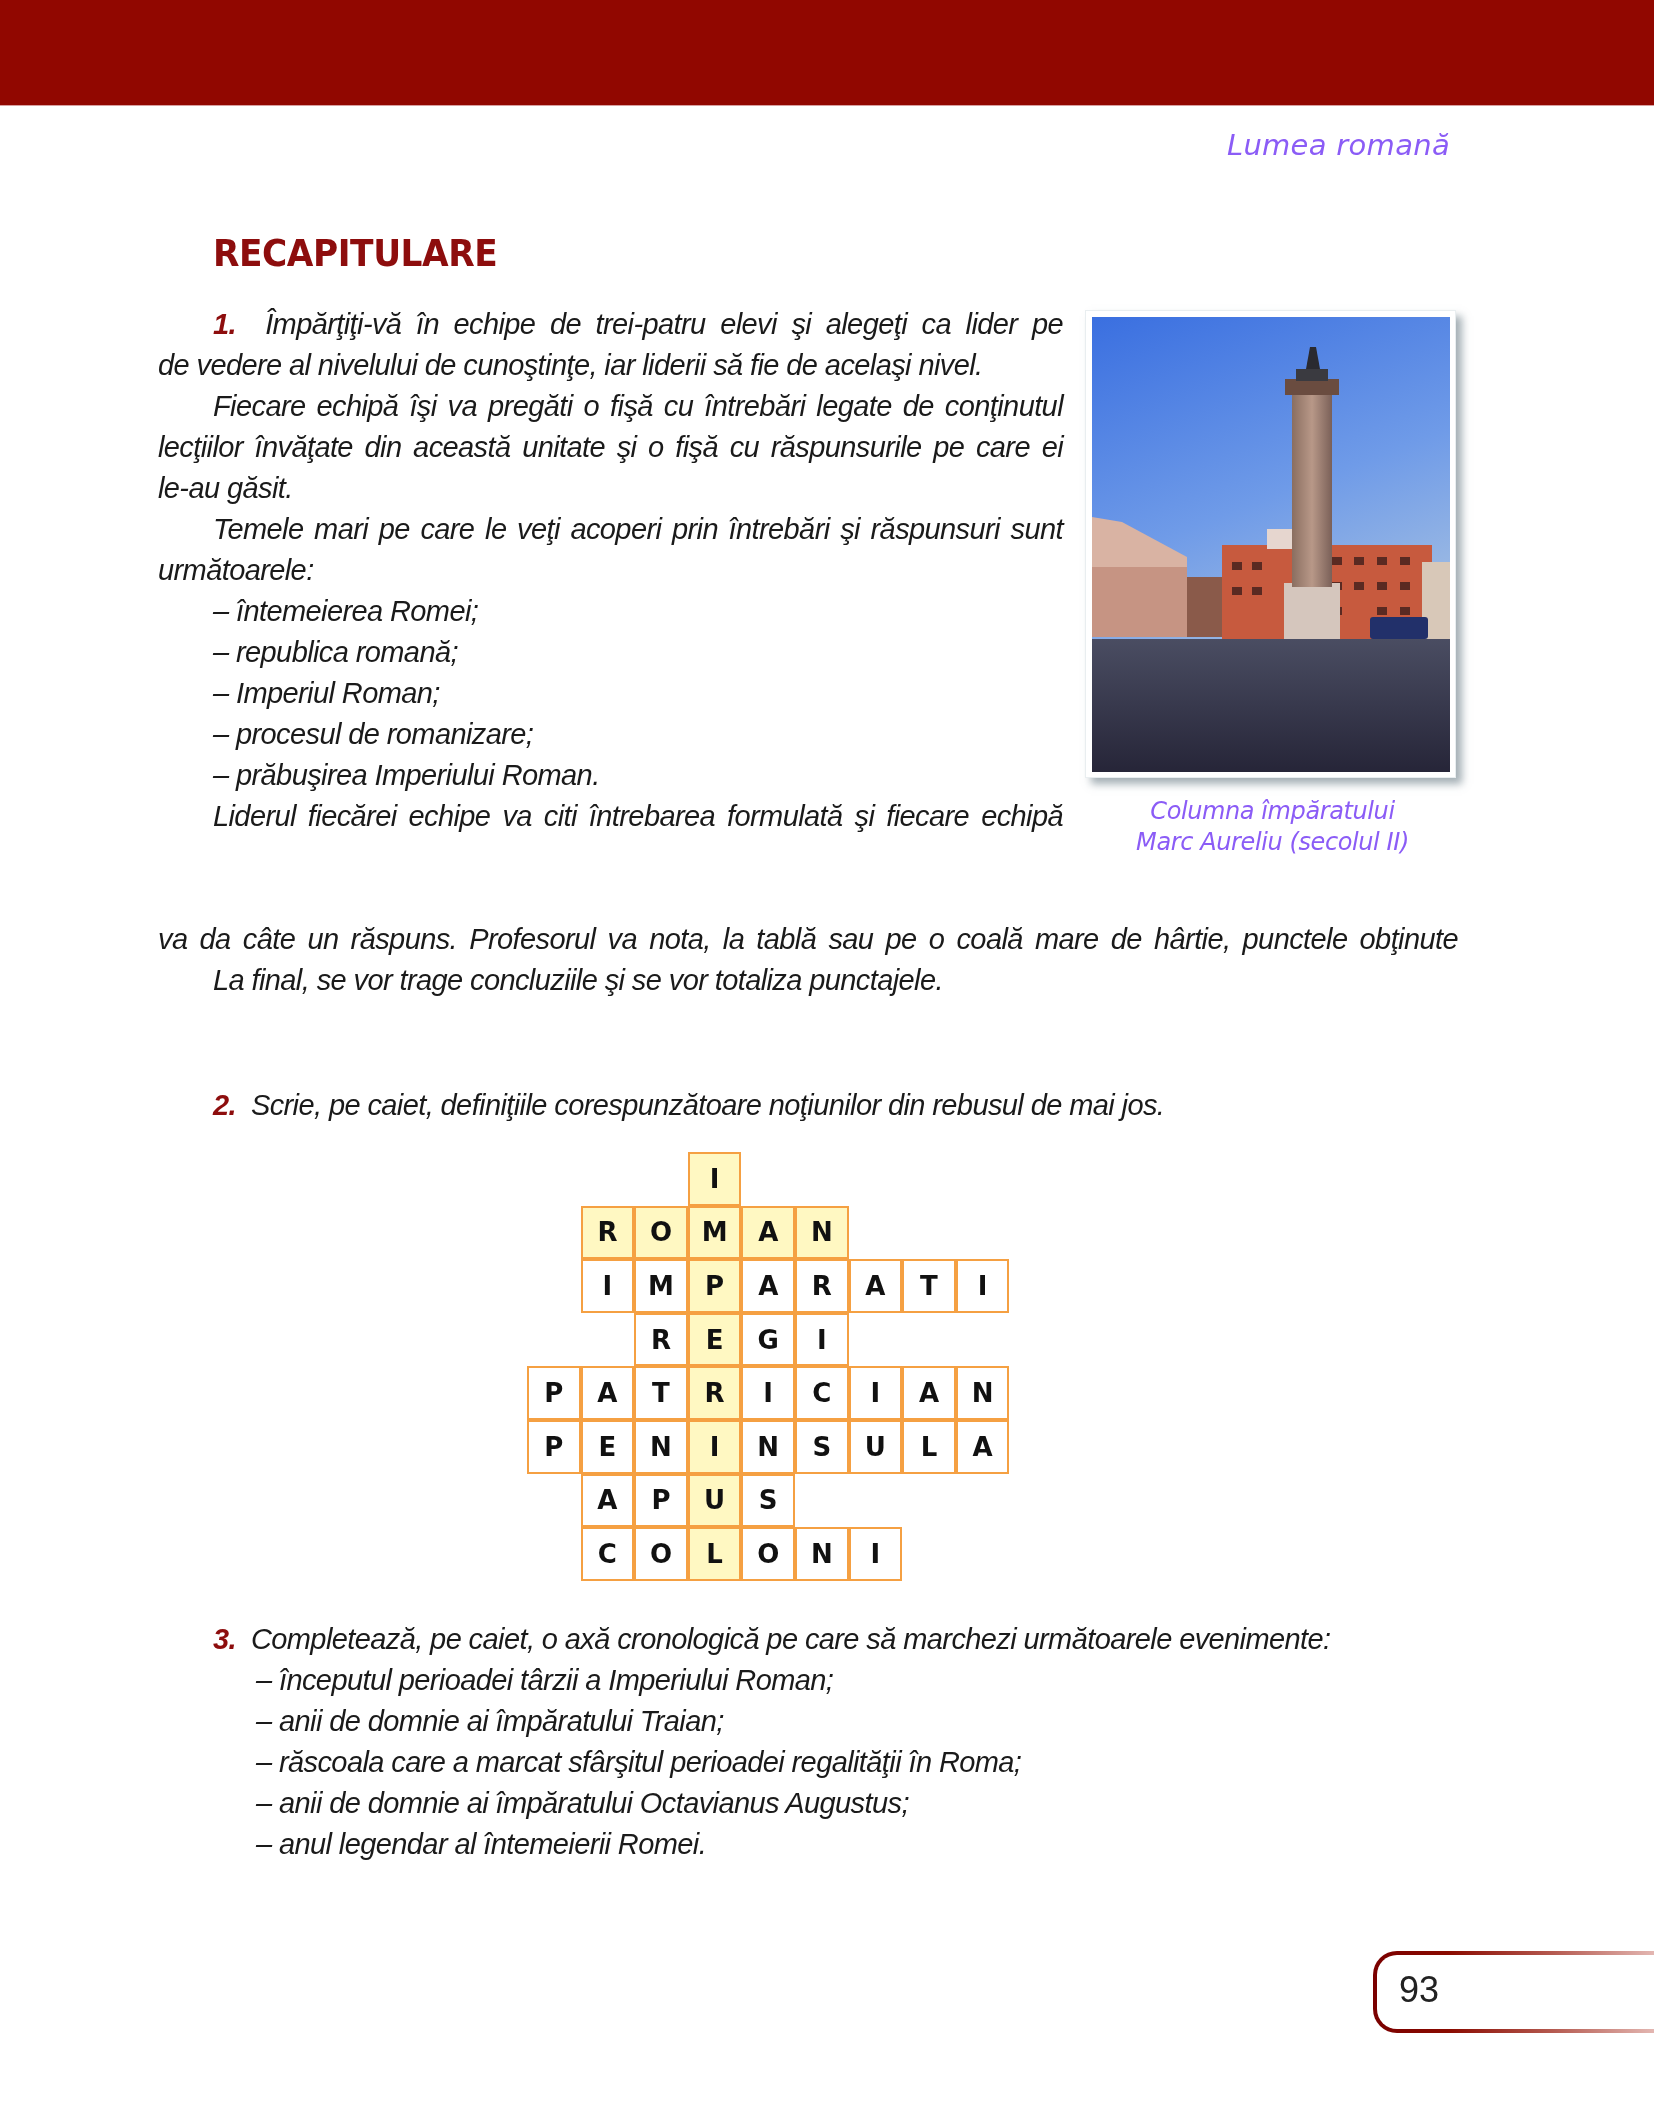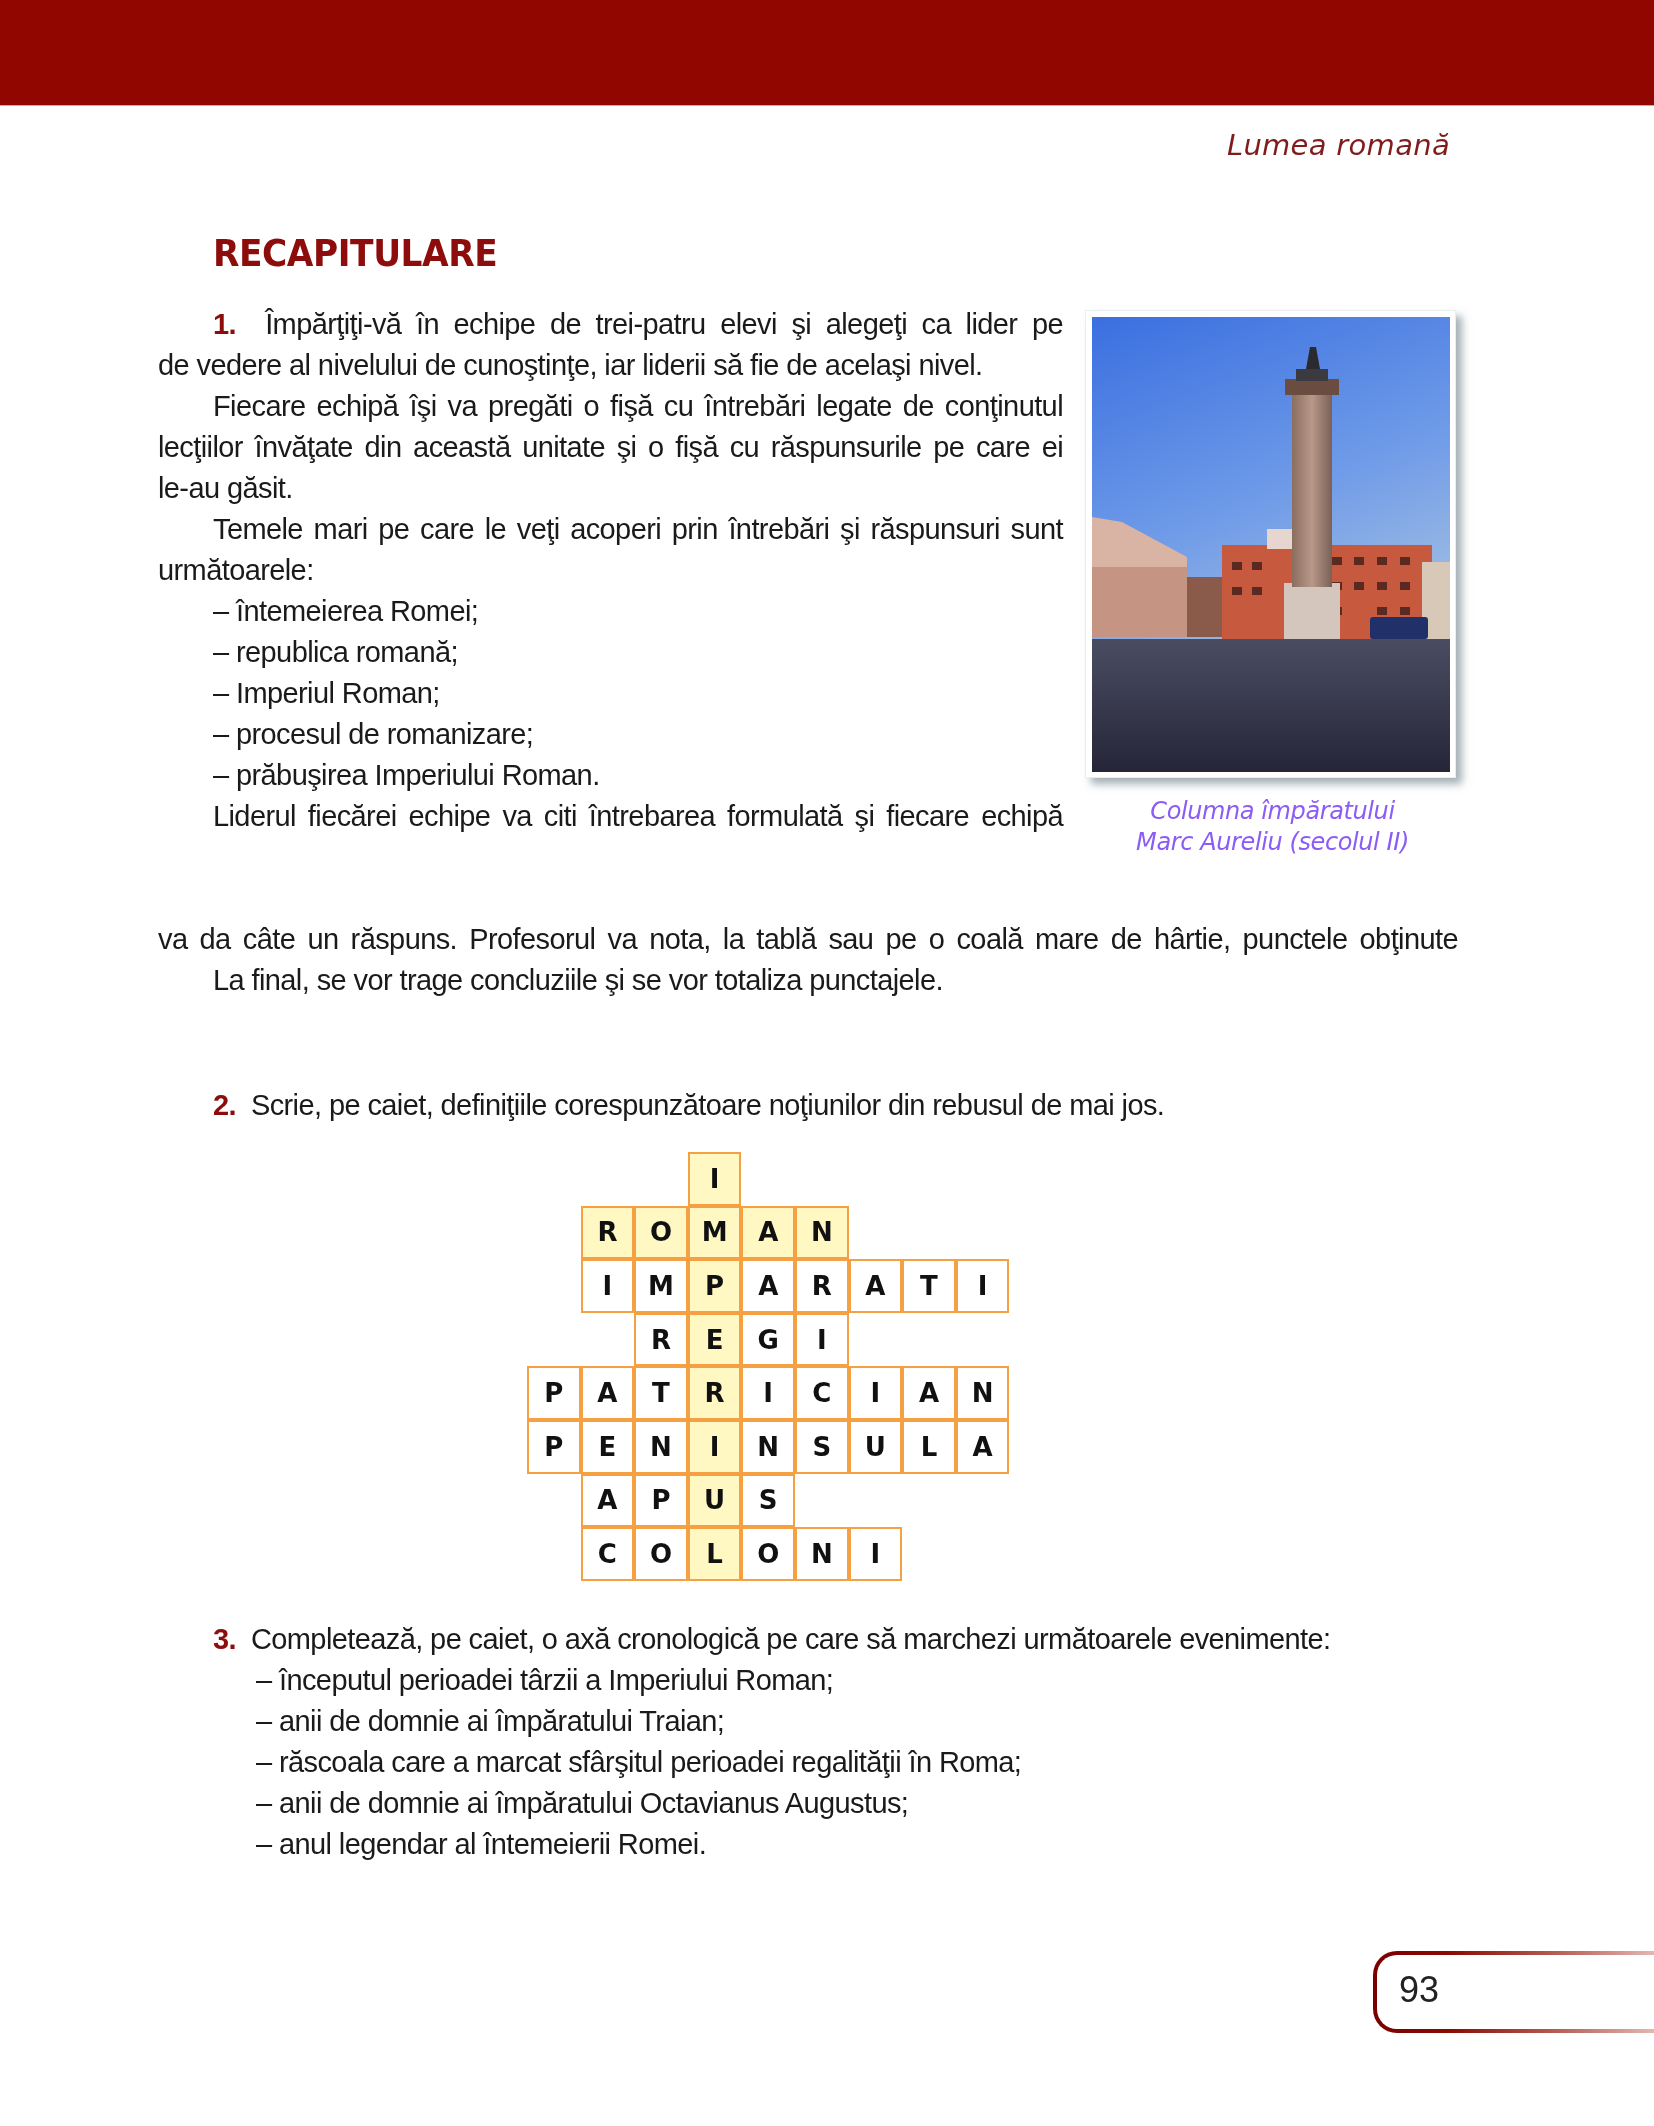--- a/index.html
+++ b/index.html
@@ -2,26 +2,26 @@
 <html><head>
   <meta charset="utf-8">
   <style>
     html, body { margin: 0; padding: 0; background: #ffffff; }
     body { width: 1654px; height: 2126px; position: relative; overflow: hidden;
            font-family: "Liberation Sans", sans-serif; color: #1a1a1a; }
     .topbar { position: absolute; left: 0; top: 0; width: 1654px; height: 105px; background: #910700;
               border-bottom: 1px solid #d8a0a0; }
     .running-head { position: absolute; left: 1210px; top: 128px; width: 240px; text-align: right;
                     font-family: "DejaVu Sans", sans-serif; font-style: italic; font-size: 29px;
-                    color: #7f1d1d; letter-spacing: 0.3px; font-weight: 300; }
+                    color: #8b5cf6; letter-spacing: 0.3px; font-weight: 300; }
     .title { position: absolute; left: 213px; top: 232px; font-family: "DejaVu Sans", sans-serif;
              font-weight: bold; font-size: 37px; color: #8d0d0d; letter-spacing: -0.5px;
              transform: scaleX(0.93); transform-origin: left; }
     .para { position: absolute; font-size: 29px; line-height: 41px; color: #1a1a1a;
-            letter-spacing: -0.6px; white-space: nowrap; }
+            letter-spacing: -0.6px; white-space: nowrap; font-style: italic; }
     .num { color: #8d0d0d; font-weight: bold; }
     .just { text-align: justify; text-align-last: justify; }
     .line { display: block; height: 41px; }
     .photo-frame { position: absolute; left: 1085px; top: 310px; width: 371px; height: 468px; background: #ffffff;
                    box-shadow: 6px 6px 8px rgba(90,110,120,0.55); border: 1px solid #e9eef0; box-sizing: border-box; }
     .photo { position: absolute; left: 6px; top: 6px; width: 358px; height: 455px; overflow: hidden; }
     .caption { position: absolute; left: 1100px; top: 796px; width: 345px; text-align: center;
                font-family: "DejaVu Sans", sans-serif; font-style: italic; font-size: 24px; line-height: 31px;
                color: #8b5cf6; letter-spacing: -0.4px; }
     .grid { position: absolute; left: 527px; top: 1152px; }

